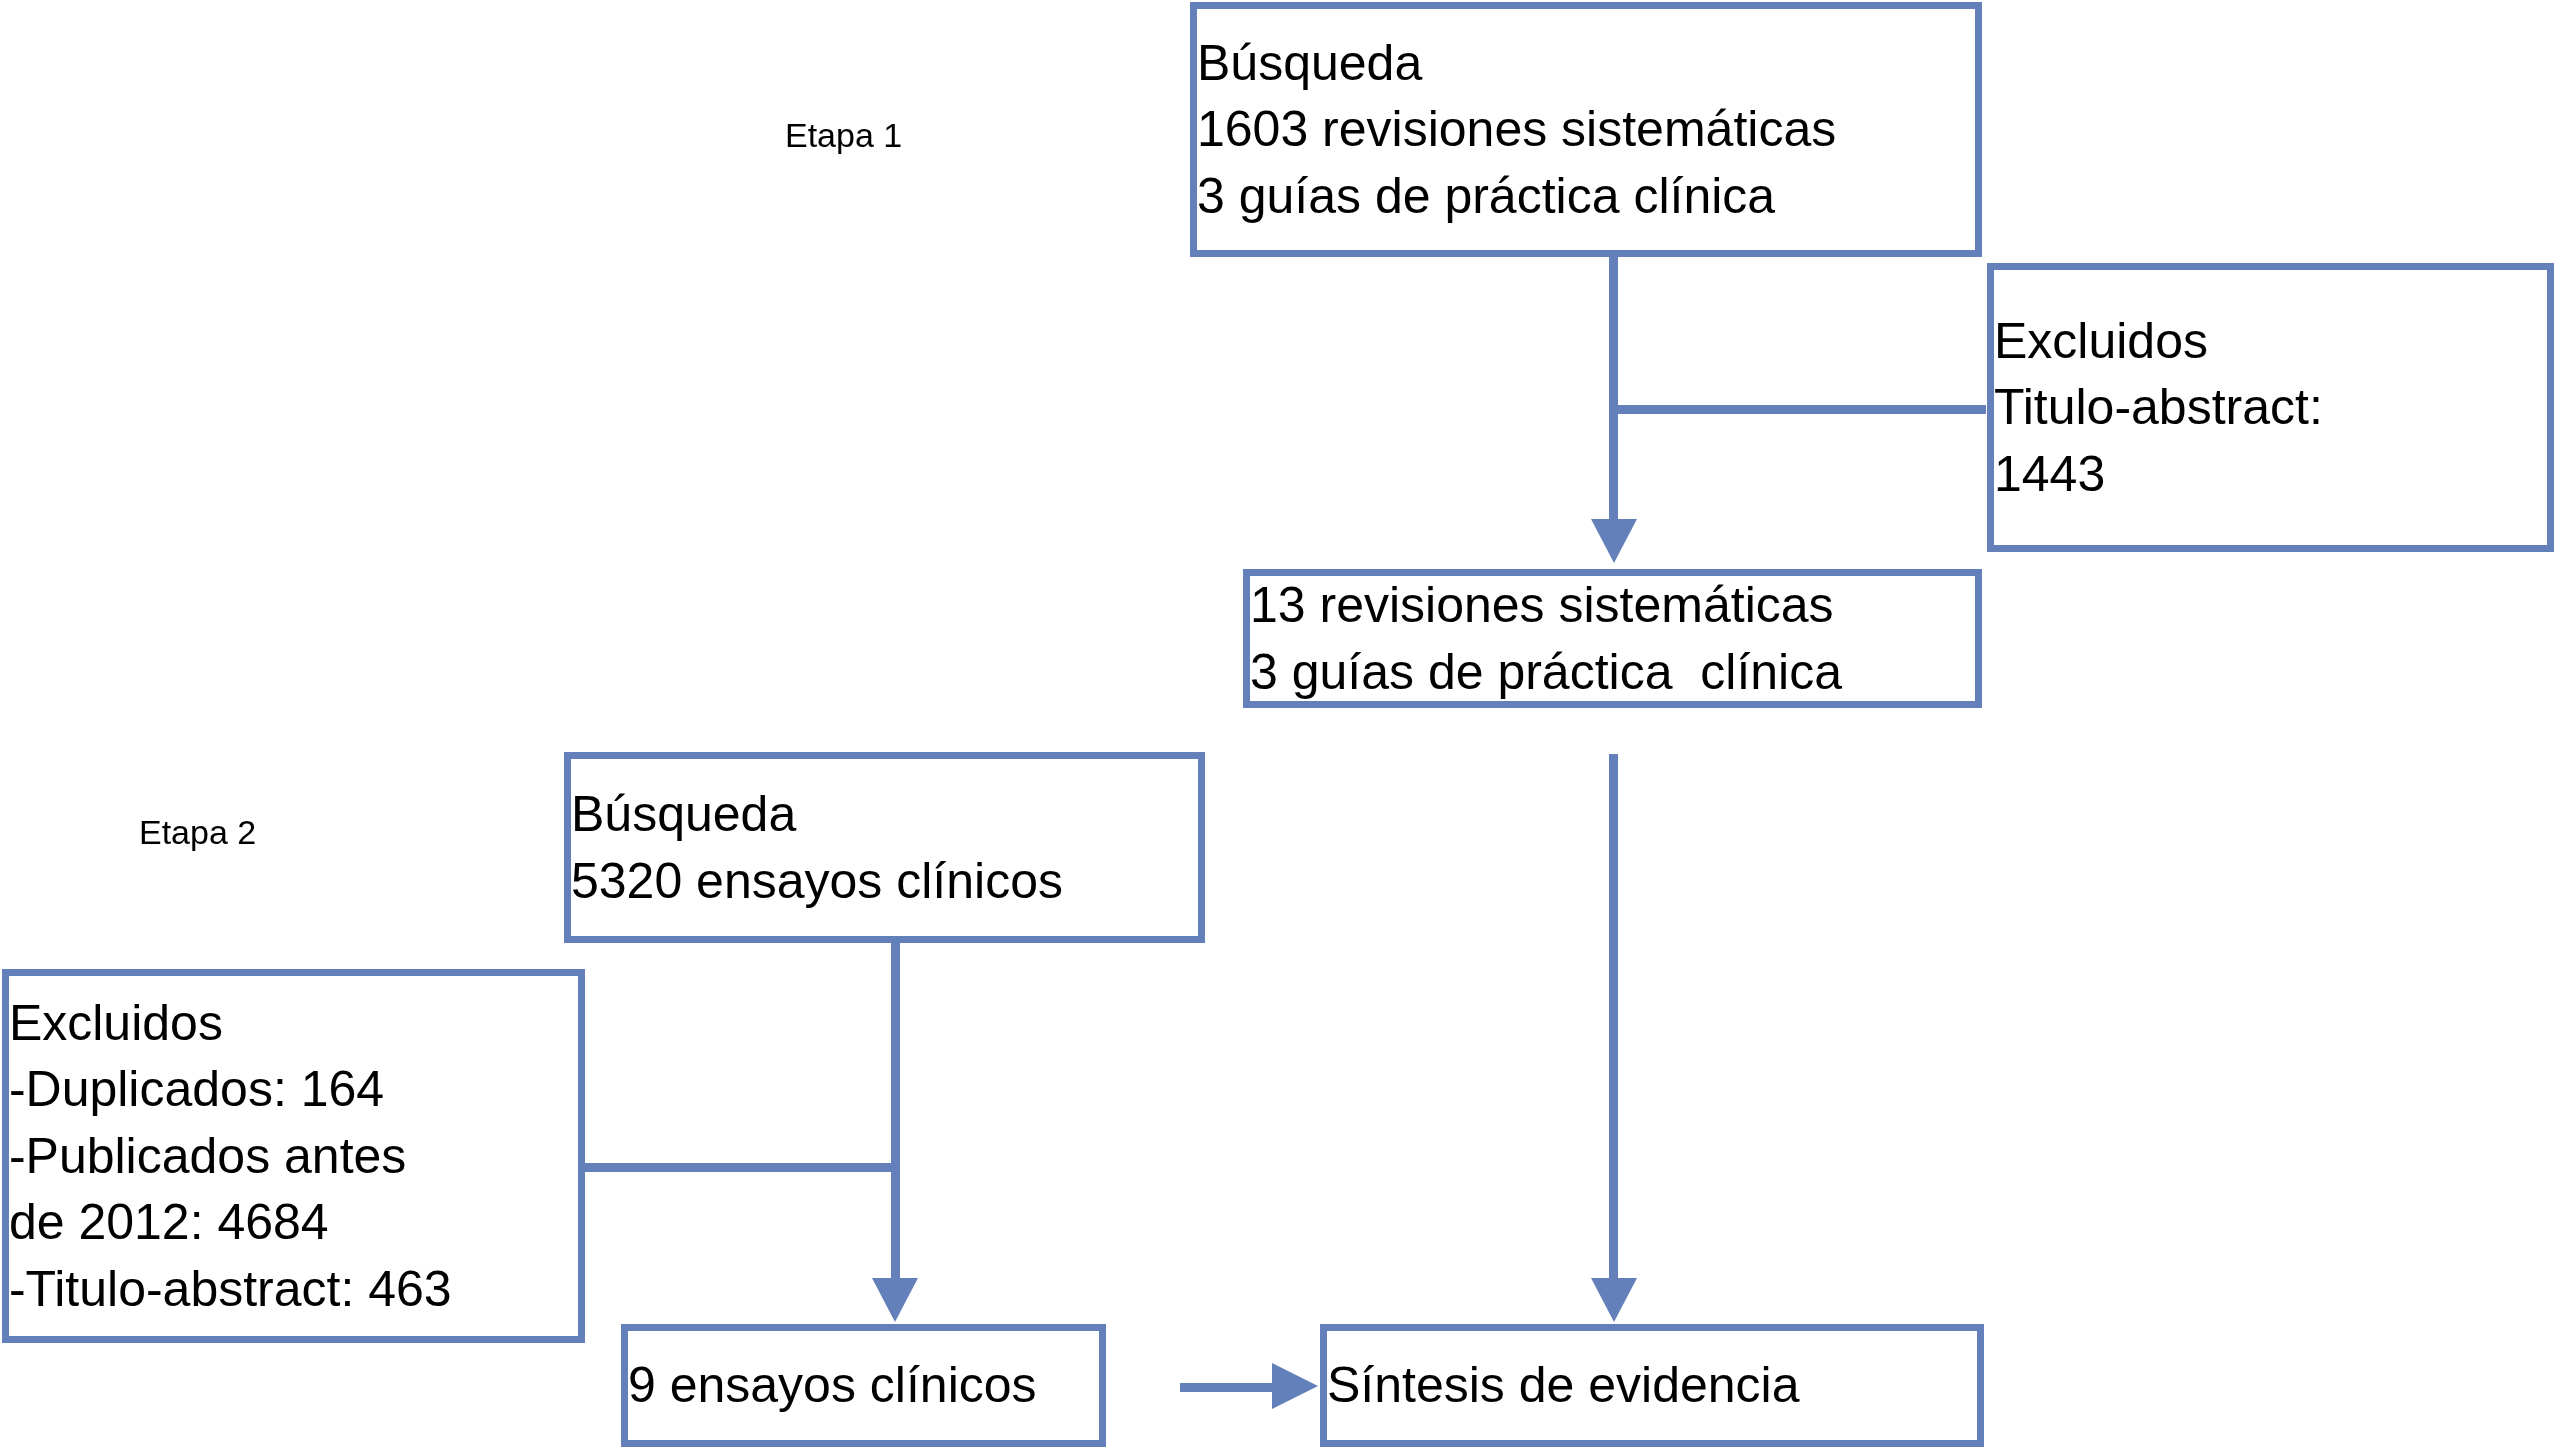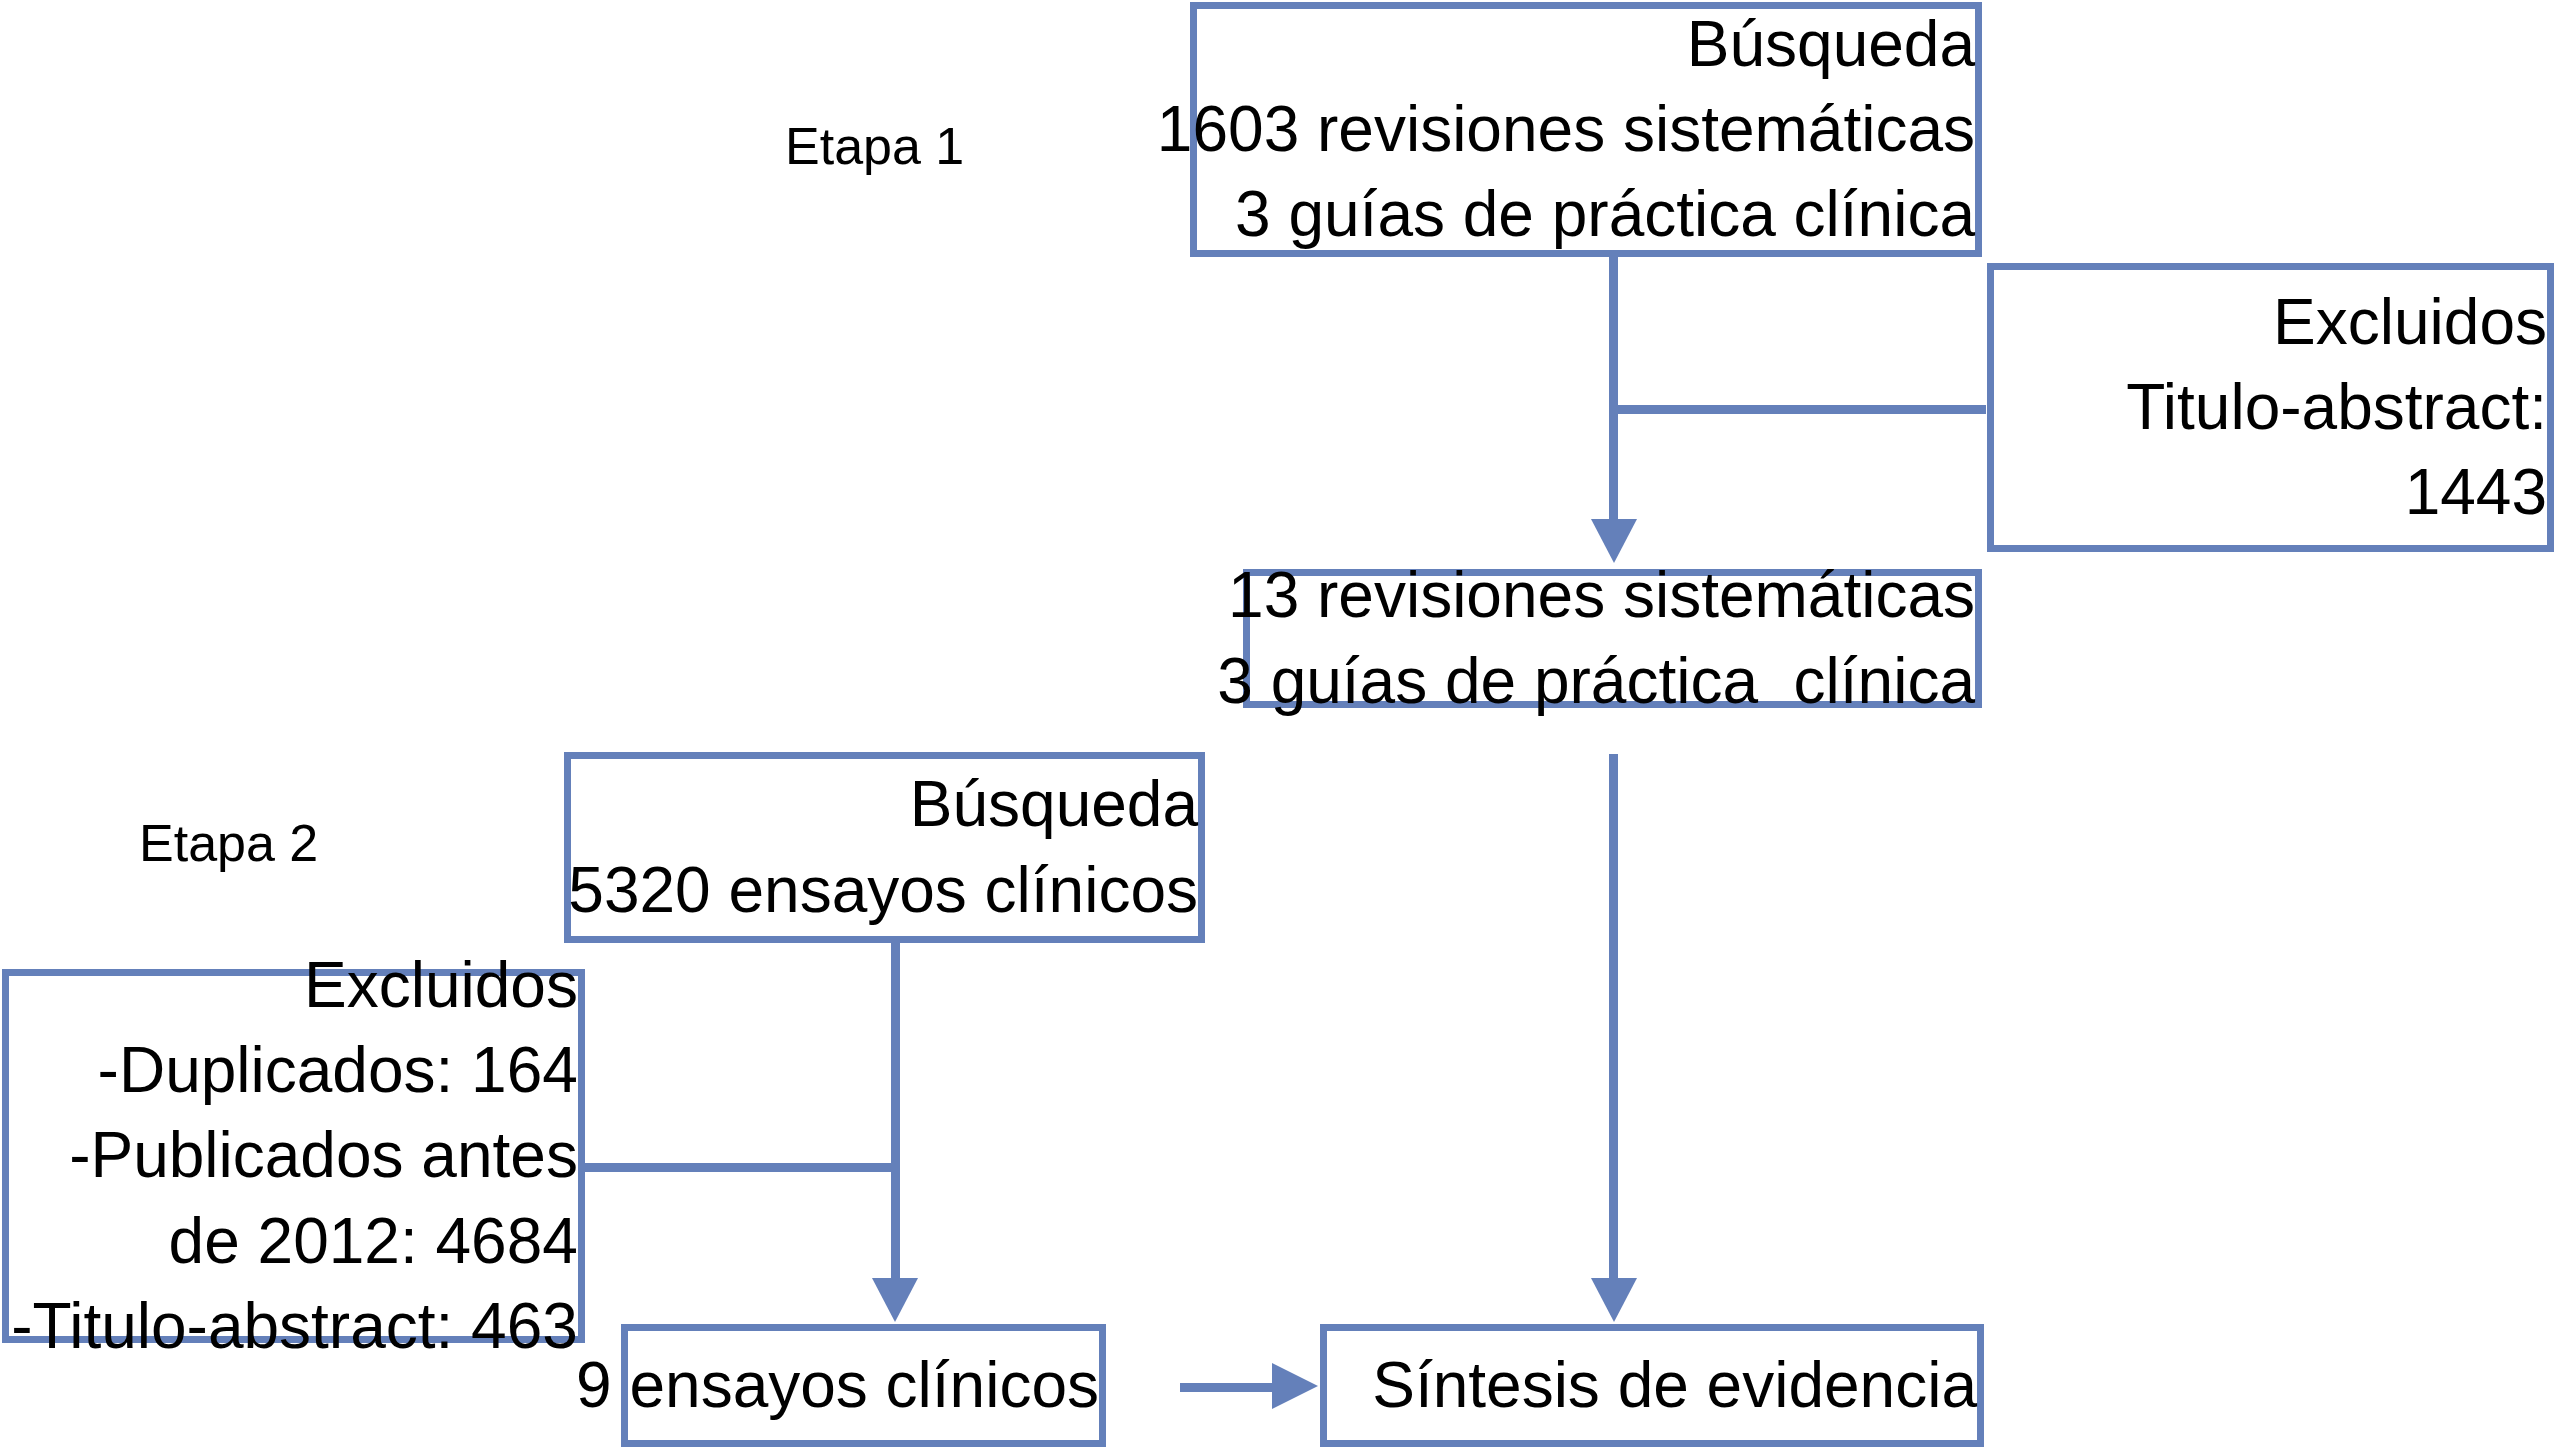--- a/index.html
+++ b/index.html
@@ -16,32 +16,32 @@
     color: #000000;
     overflow: hidden;
   }
   .box {
     position: absolute;
     box-sizing: border-box;
     background: #ffffff;
     border: 7.7px solid #6480BA;
     display: flex;
     flex-direction: column;
-    align-items: flex-end;
+    align-items: flex-start;
     justify-content: center;
     text-align: center;
-    font-size: 64px;
+    font-size: 50px;
     line-height: 1.33;
   }
   .box .line {
     white-space: pre;
   }
   .stage-label {
     position: absolute;
-    font-size: 52px;
+    font-size: 34px;
     line-height: 1.2;
     white-space: pre;
   }
   .vline, .hline {
     position: absolute;
     background: #6480BA;
   }
   .arrowhead-down {
     position: absolute;
     width: 0;

